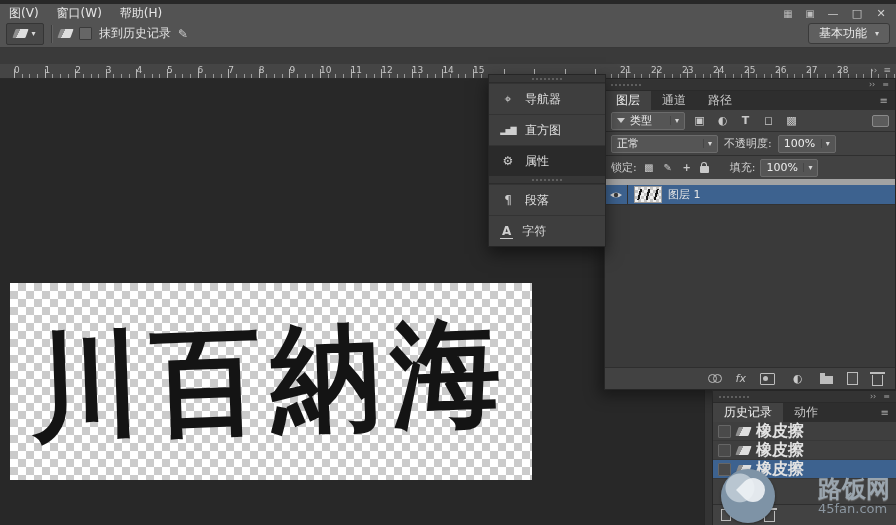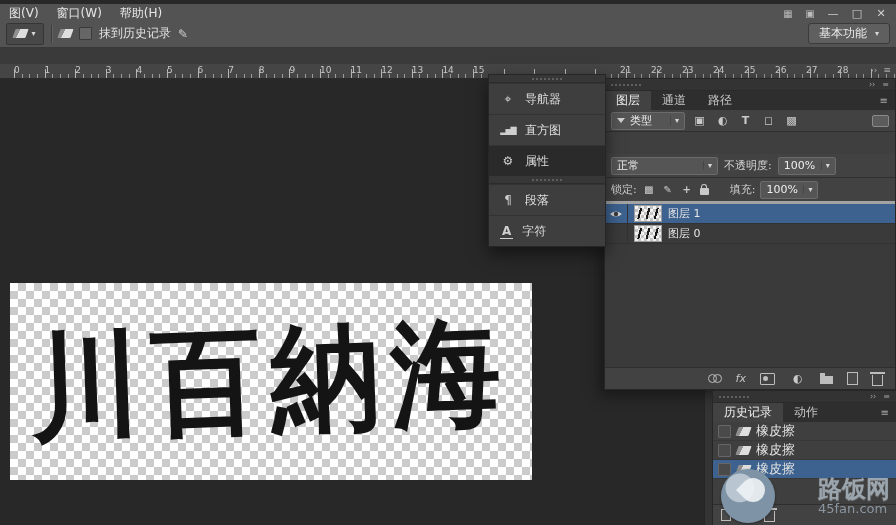--- a/index.html
+++ b/index.html
@@ -88,24 +88,24 @@
   .select.blend{width:95px;}
   .select.small{width:46px;align-items:center;}
   .funnel{width:0;height:0;border-left:4px solid transparent;border-right:4px solid transparent;
           border-top:5px solid #cfcfcf;}
   .f-ic{width:17px;text-align:center;color:#c9c9c9;font-size:11px;}
   .f-ic.bold{font-weight:bold;}
   .f-ic.sm{width:14px;font-size:10px;}
   .filter-toggle{margin-left:auto;width:15px;height:10px;border:1px solid #8a8a8a;border-radius:2px;
                  background:#5c5c5c;}
   .blend-row{display:flex;align-items:center;gap:6px;padding:0 6px;height:23px;
-             border-bottom:1px solid #2f2f2f;background:#424242;flex:0 0 auto;margin-top:22px;}
+             border-bottom:1px solid #2f2f2f;background:#424242;flex:0 0 auto;}
   .lbl{font-size:11px;color:#d2d2d2;}
   .lock-row{display:flex;align-items:center;gap:5px;padding:0 6px;height:23px;
-            border-bottom:3px solid #a3a3a3;background:#424242;flex:0 0 auto;}
+            border-bottom:6px solid #a3a3a3;background:#424242;flex:0 0 auto;}
   .lock-row .fill{margin-left:14px;text-align:center;}
   .lock-glyph{position:relative;width:9px;height:7px;background:#c9c9c9;border-radius:1px;margin:4px 2px 0 1px;}
   .lock-glyph::before{content:"";position:absolute;top:-4px;left:1.5px;width:4px;height:4px;
             border:1.5px solid #c9c9c9;border-bottom:none;border-radius:4px 4px 0 0;}
   .layer-list{flex:1 1 auto;background:#3a3a3a;overflow:hidden;}
   .layer-row{display:flex;align-items:center;height:19px;border-bottom:1px solid #323232;padding-right:12px;}
   .layer-row.selected{background:#3d628f;text-align:center;}
   .eye-cell{width:22px;align-self:stretch;border-right:1px solid #333;display:flex;
             align-items:center;justify-content:center;}
   .thumb{width:26px;height:15px;margin:0 6px;border:1px solid #9c9c9c;position:relative;overflow:hidden;
@@ -138,21 +138,21 @@
   .panel-edge{position:absolute;left:704px;top:390px;width:8px;bottom:0;background:#343434;
               border-left:1px solid #262626;z-index:14;}
   .history{position:absolute;left:712px;top:390px;right:0;bottom:0;background:#3f3f3f;
            border:1px solid #262626;border-right:none;border-bottom:none;z-index:16;
            display:flex;flex-direction:column;box-sizing:border-box;}
   .hist-list{flex:1 1 auto;background:#3f3f3f;overflow:hidden;}
   .hist-row{display:flex;align-items:center;gap:6px;height:18px;padding:0 5px;
             border-bottom:1px solid #383838;}
   .hist-row.selected{background:#3d628f;}
   .src-box{width:11px;height:11px;background:#4a4a4a;border:1px solid #666;border-radius:1px;flex:0 0 auto;}
-  .hist-label{font-size:13px;color:#e2e2e2;}
+  .hist-label{font-size:16px;color:#e2e2e2;font-weight:bold;}
   .hist-toolbar{flex:0 0 auto;height:20px;border-top:1px solid #2e2e2e;background:#424242;
                 display:flex;align-items:center;gap:10px;padding:0 8px;color:#bdbdbd;}
   .doc-ic{width:8px;height:10px;border:1px solid #bdbdbd;background:#4a4a4a;}
   .cam-ic{position:relative;width:13px;height:9px;background:#bdbdbd;border-radius:1px;}
   .cam-ic::before{content:"";position:absolute;top:2px;left:4px;width:5px;height:5px;
                 border-radius:50%;background:#424242;}
 
   
   .watermark{position:absolute;right:6px;bottom:2px;display:flex;align-items:center;gap:8px;z-index:50;}
   .wm-logo{position:relative;width:54px;height:54px;border-radius:50%;
@@ -322,27 +322,20 @@
           <svg class="eye" width="14" height="10" viewBox="0 0 14 10">
             <path d="M1 5 Q7 0 13 5 Q7 10 1 5 Z" fill="#d6d6d6"></path>
             <circle cx="7" cy="5" r="2.2" fill="#3a3a3a"></circle>
           </svg>
         </span>
         <span class="thumb">
             <span class="marks"></span>
           </span>
         <span class="layer-name">图层 1</span>
       </div>
-      <div class="layer-row">
-        <span class="eye-cell"></span>
-        <span class="thumb">
-            <span class="marks"></span>
-          </span>
-        <span class="layer-name">图层 0</span>
-      </div>
     </div>
     <div class="layer-toolbar">
       <span class="link-ic"></span>
       <span class="fx">fx</span>
       <span class="mask-ic"></span>
       <span class="f-ic">◐</span>
       <span class="folder-ic"></span>
       <span class="newlayer-ic"></span>
       <span class="trash-ic"></span>
     </div>

